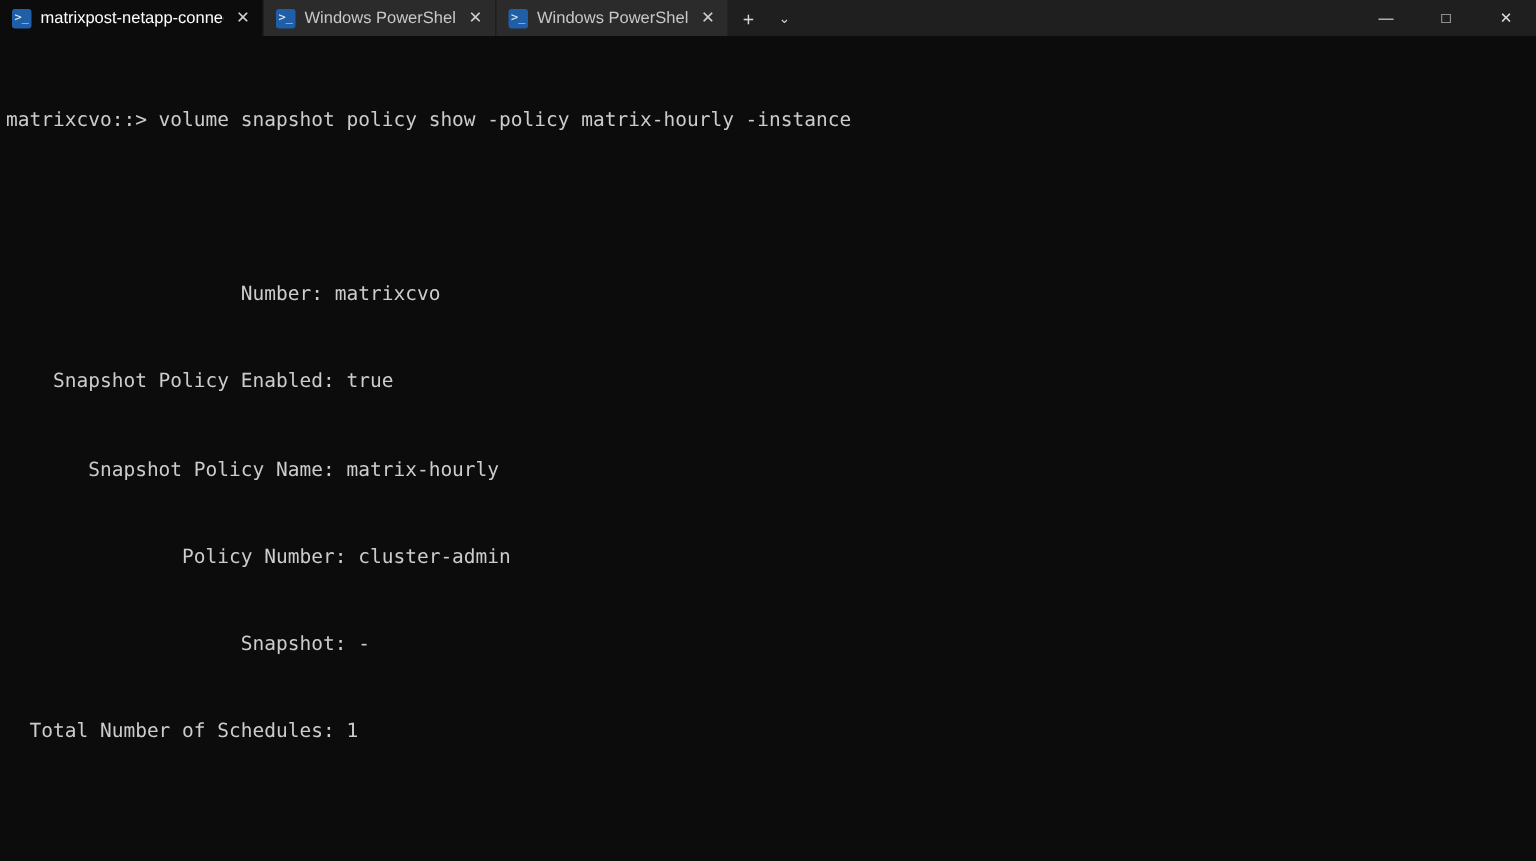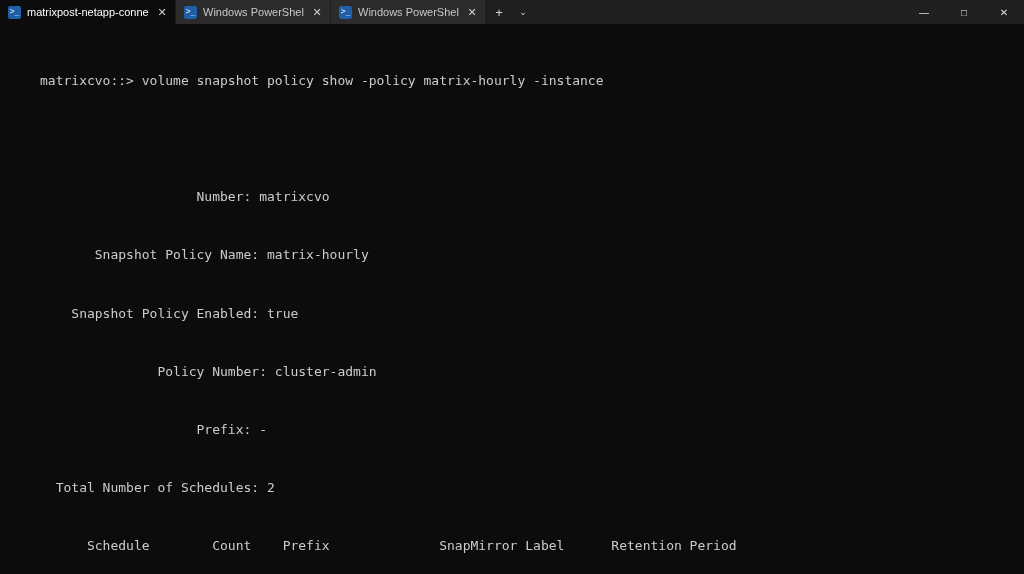--- a/index.html
+++ b/index.html
@@ -121,21 +121,20 @@
     flex: 1 1 auto;
     background: #0c0c0c;
     color: #cccccc;
     font-family: "DejaVu Sans Mono", monospace;
     font-size: 13px;
     line-height: 19.4px;
     padding: 8px 0 0 4px;
     white-space: pre;
     overflow: hidden;
     position: relative;
-    margin-left: 36px;
   }
   .line {
     height: 19.4px;
     white-space: pre;
   }
   .line.blank { color: transparent; }
 </style>
 </head>
 <body>
 
@@ -170,26 +169,25 @@
       <div class="wc">—</div>
       <div class="wc">□</div>
       <div class="wc">✕</div>
     </div>
   </div>
 
   <div class="term">
     <div class="line">matrixcvo::&gt; volume snapshot policy show -policy matrix-hourly -instance</div>
     <div class="line blank"></div>
     <div class="line">                    Number: matrixcvo</div>
+    <div class="line">    Snapshot Policy Enabled: true</div>
     <div class="line">       Snapshot Policy Name: matrix-hourly</div>
-    <div class="line">    Snapshot Policy Enabled: true</div>
     <div class="line">               Policy Number: cluster-admin</div>
-    <div class="line">                    Prefix: -</div>
-    <div class="line">  Total Number of Schedules: 2</div>
-    <div class="line">      Schedule        Count    Prefix              SnapMirror Label      Retention Period</div>
+    <div class="line">                    Snapshot: -</div>
+    <div class="line">  Total Number of Schedules: 1</div>
     
     
     
     
     
     
     
     
     
     

